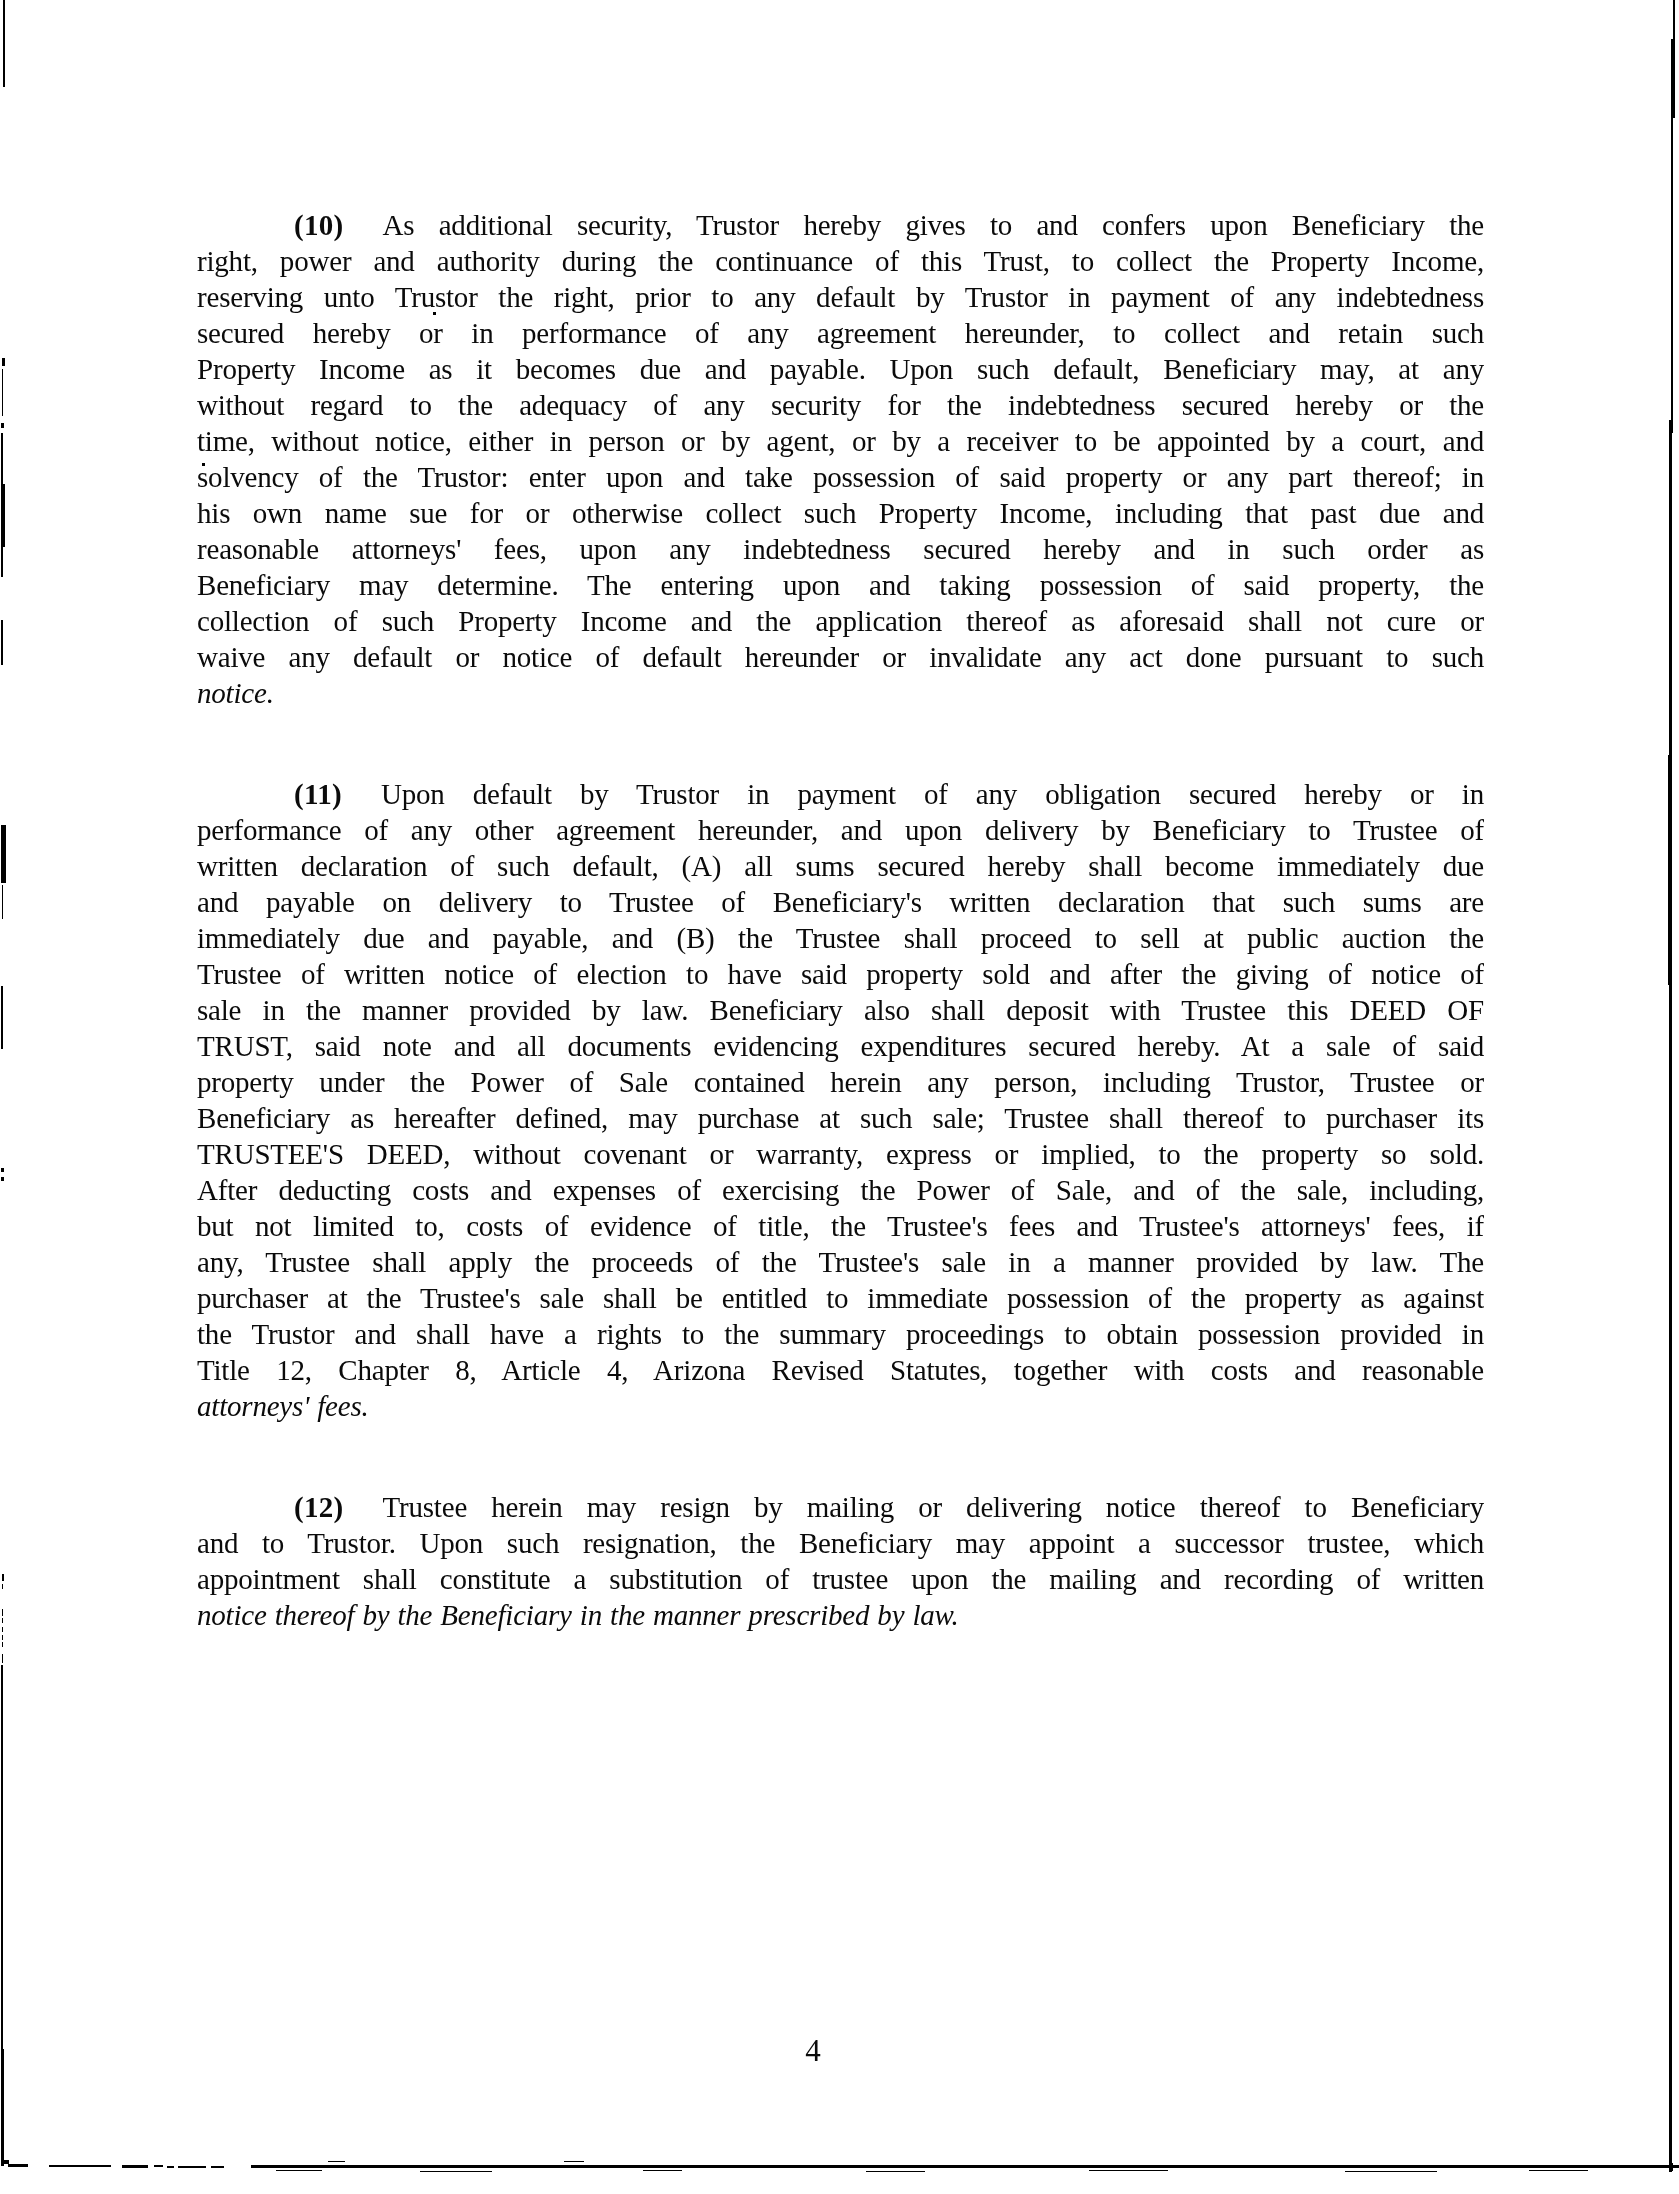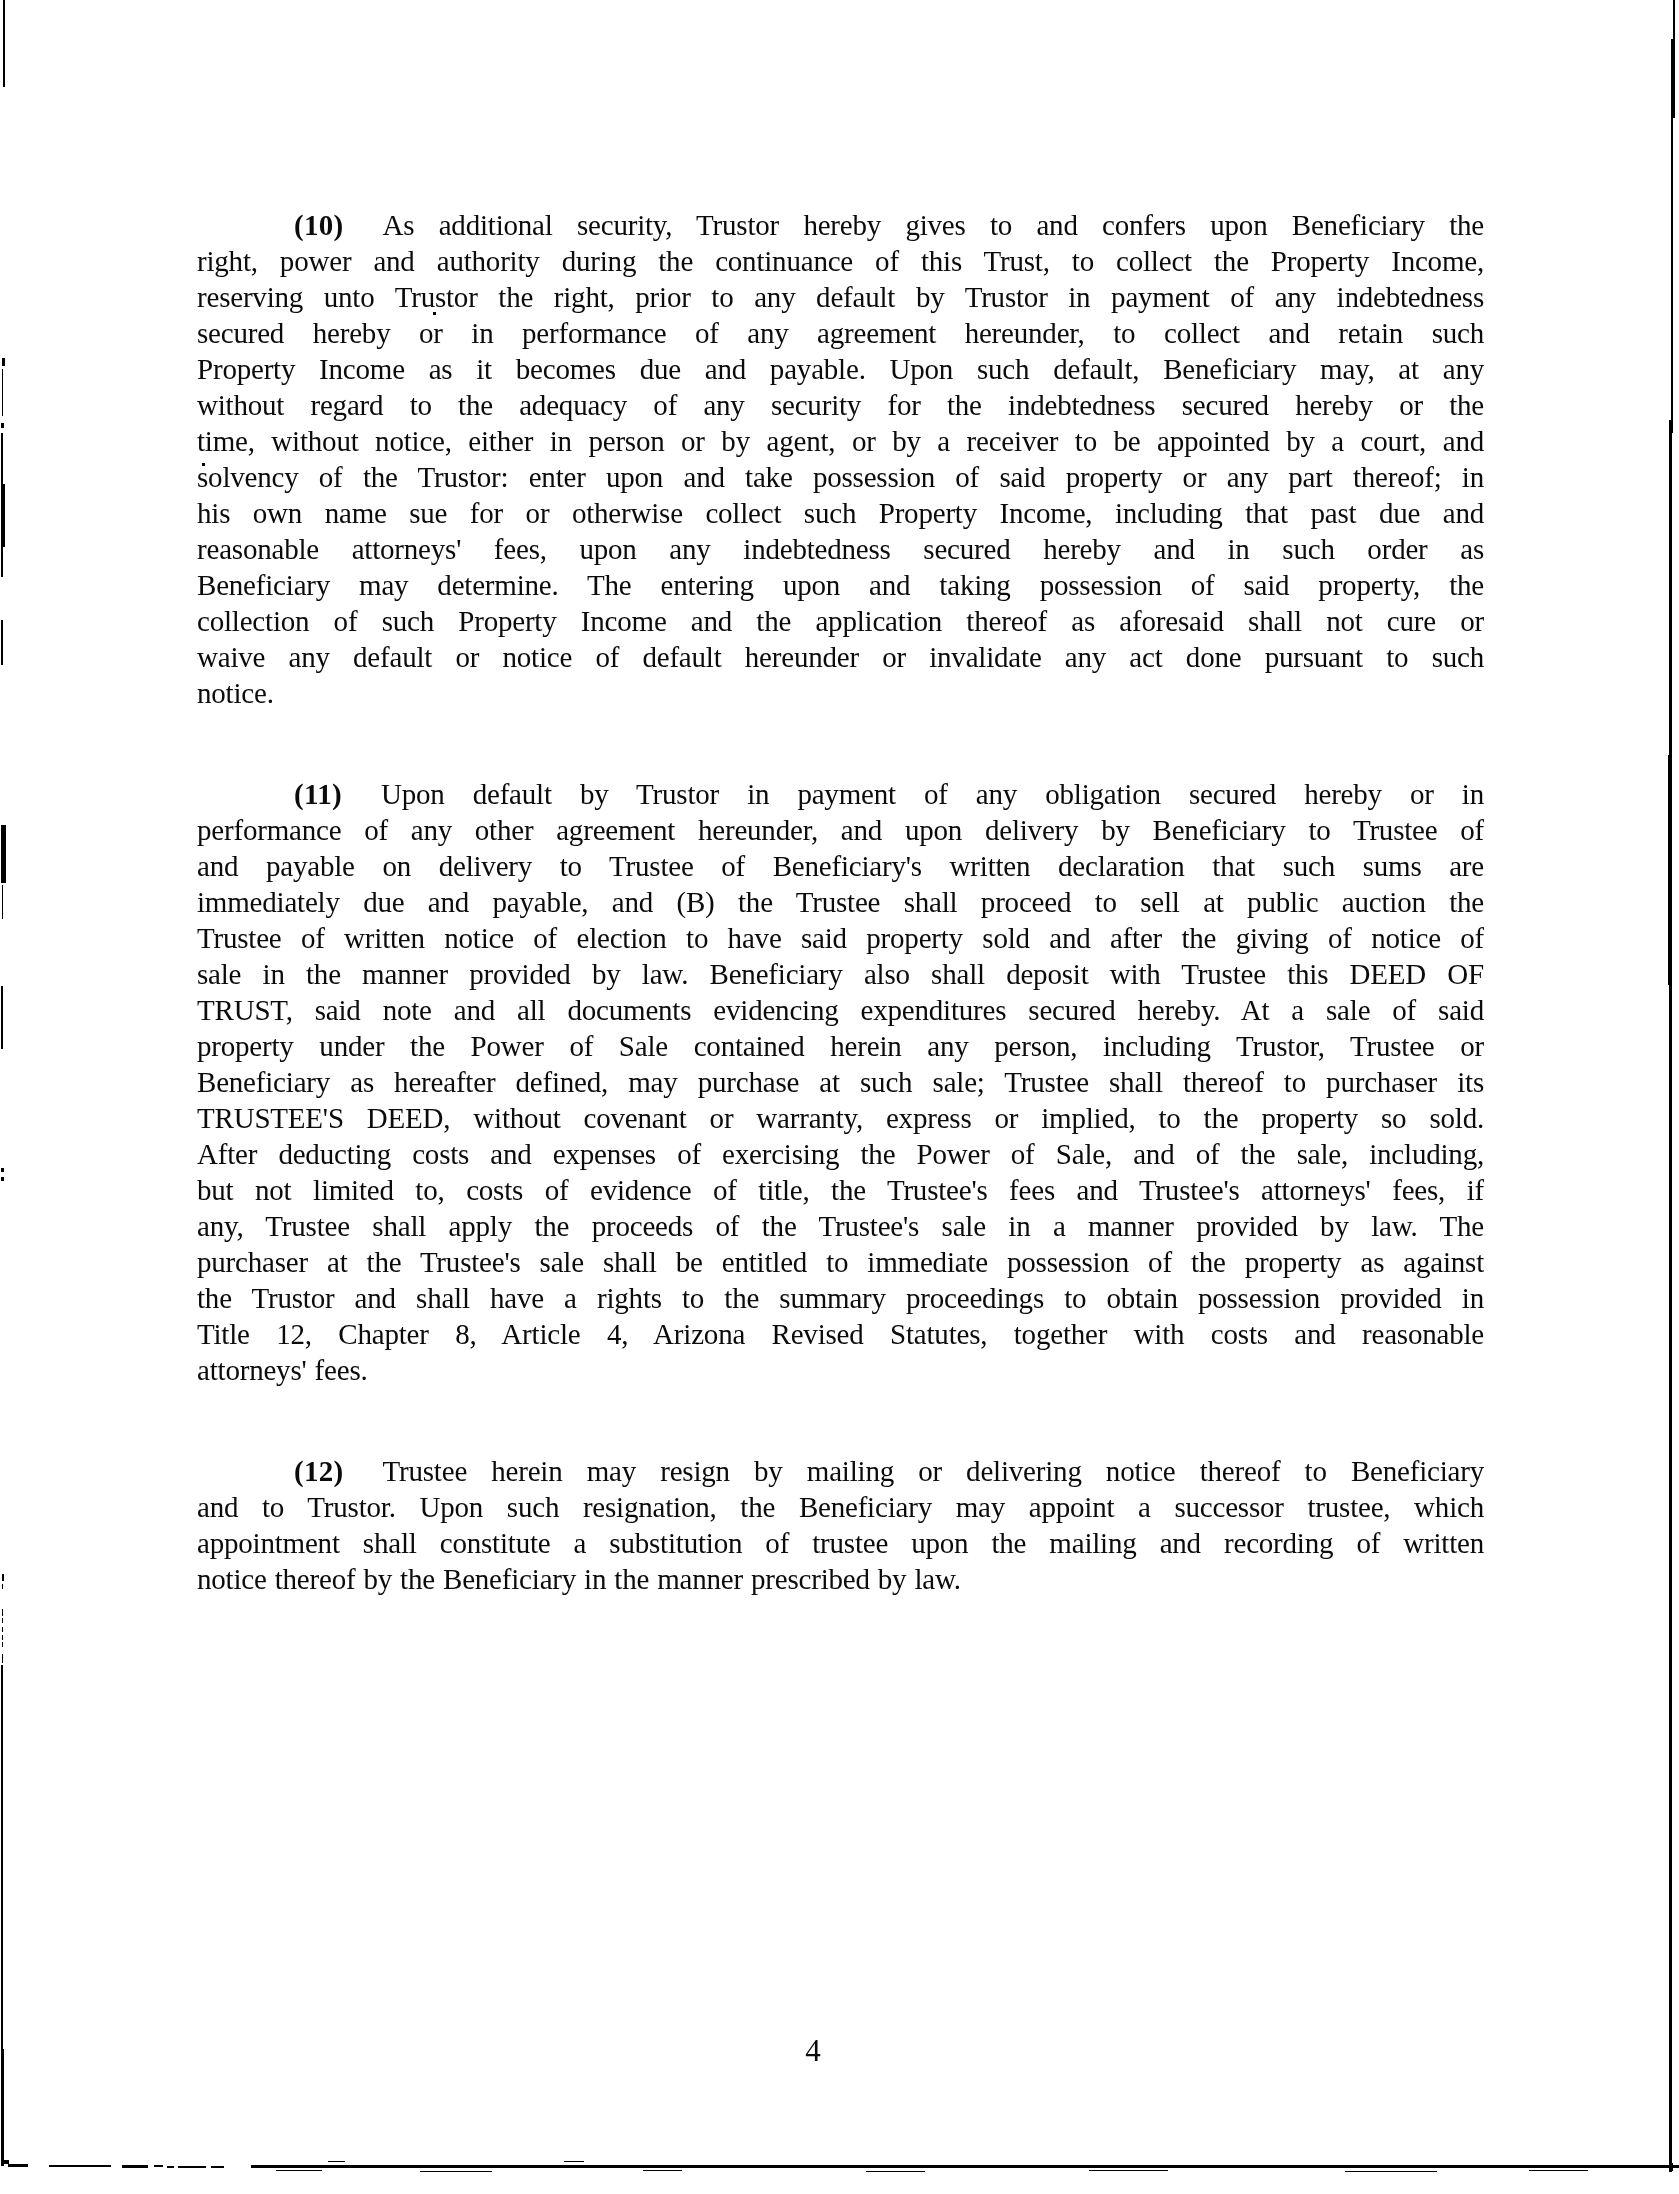--- a/index.html
+++ b/index.html
@@ -24,20 +24,21 @@
   .line{
     text-align:justify;
     text-align-last:justify;
     height:36px;
     overflow:hidden;
     letter-spacing:-0.2px;
     word-spacing:1px;
   }
   .line.last{
     text-align-last:left;
+    font-style:italic;
   }
   .indent{display:inline-block;width:97px;}
   .tab{display:inline-block;width:39px;}
   .marker{letter-spacing:0.3px;font-weight:bold;}
   .page-number{
     position:absolute;
     left:790px;top:2033px;
     width:46px;
     font-size:31px;
     text-align:center;
@@ -60,20 +61,21 @@
       <div class="line">his own name sue for or otherwise collect such Property Income, including that past due and</div>
       <div class="line">reasonable attorneys' fees, upon any indebtedness secured hereby and in such order as</div>
       <div class="line">Beneficiary may determine. The entering upon and taking possession of said property, the</div>
       <div class="line">collection of such Property Income and the application thereof as aforesaid shall not cure or</div>
       <div class="line">waive any default or notice of default hereunder or invalidate any act done pursuant to such</div>
       <div class="line last">notice.</div>
     </div>
     <div class="para">
       <div class="line first"><span class="indent"></span><span class="marker">(11)</span><span class="tab"></span>Upon default by Trustor in payment of any obligation secured hereby or in</div>
       <div class="line">performance of any other agreement hereunder, and upon delivery by Beneficiary to Trustee of</div>
+      <div class="line">written declaration of such default, (A) all sums secured hereby shall become immediately due</div>
       <div class="line">and payable on delivery to Trustee of Beneficiary's written declaration that such sums are</div>
       <div class="line">immediately due and payable, and (B) the Trustee shall proceed to sell at public auction the</div>
       <div class="line">Trustee of written notice of election to have said property sold and after the giving of notice of</div>
       <div class="line">sale in the manner provided by law. Beneficiary also shall deposit with Trustee this DEED OF</div>
       <div class="line">TRUST, said note and all documents evidencing expenditures secured hereby. At a sale of said</div>
       <div class="line">property under the Power of Sale contained herein any person, including Trustor, Trustee or</div>
       <div class="line">Beneficiary as hereafter defined, may purchase at such sale; Trustee shall thereof to purchaser its</div>
       <div class="line">TRUSTEE'S DEED, without covenant or warranty, express or implied, to the property so sold.</div>
       <div class="line">After deducting costs and expenses of exercising the Power of Sale, and of the sale, including,</div>
       <div class="line">but not limited to, costs of evidence of title, the Trustee's fees and Trustee's attorneys' fees, if</div>

